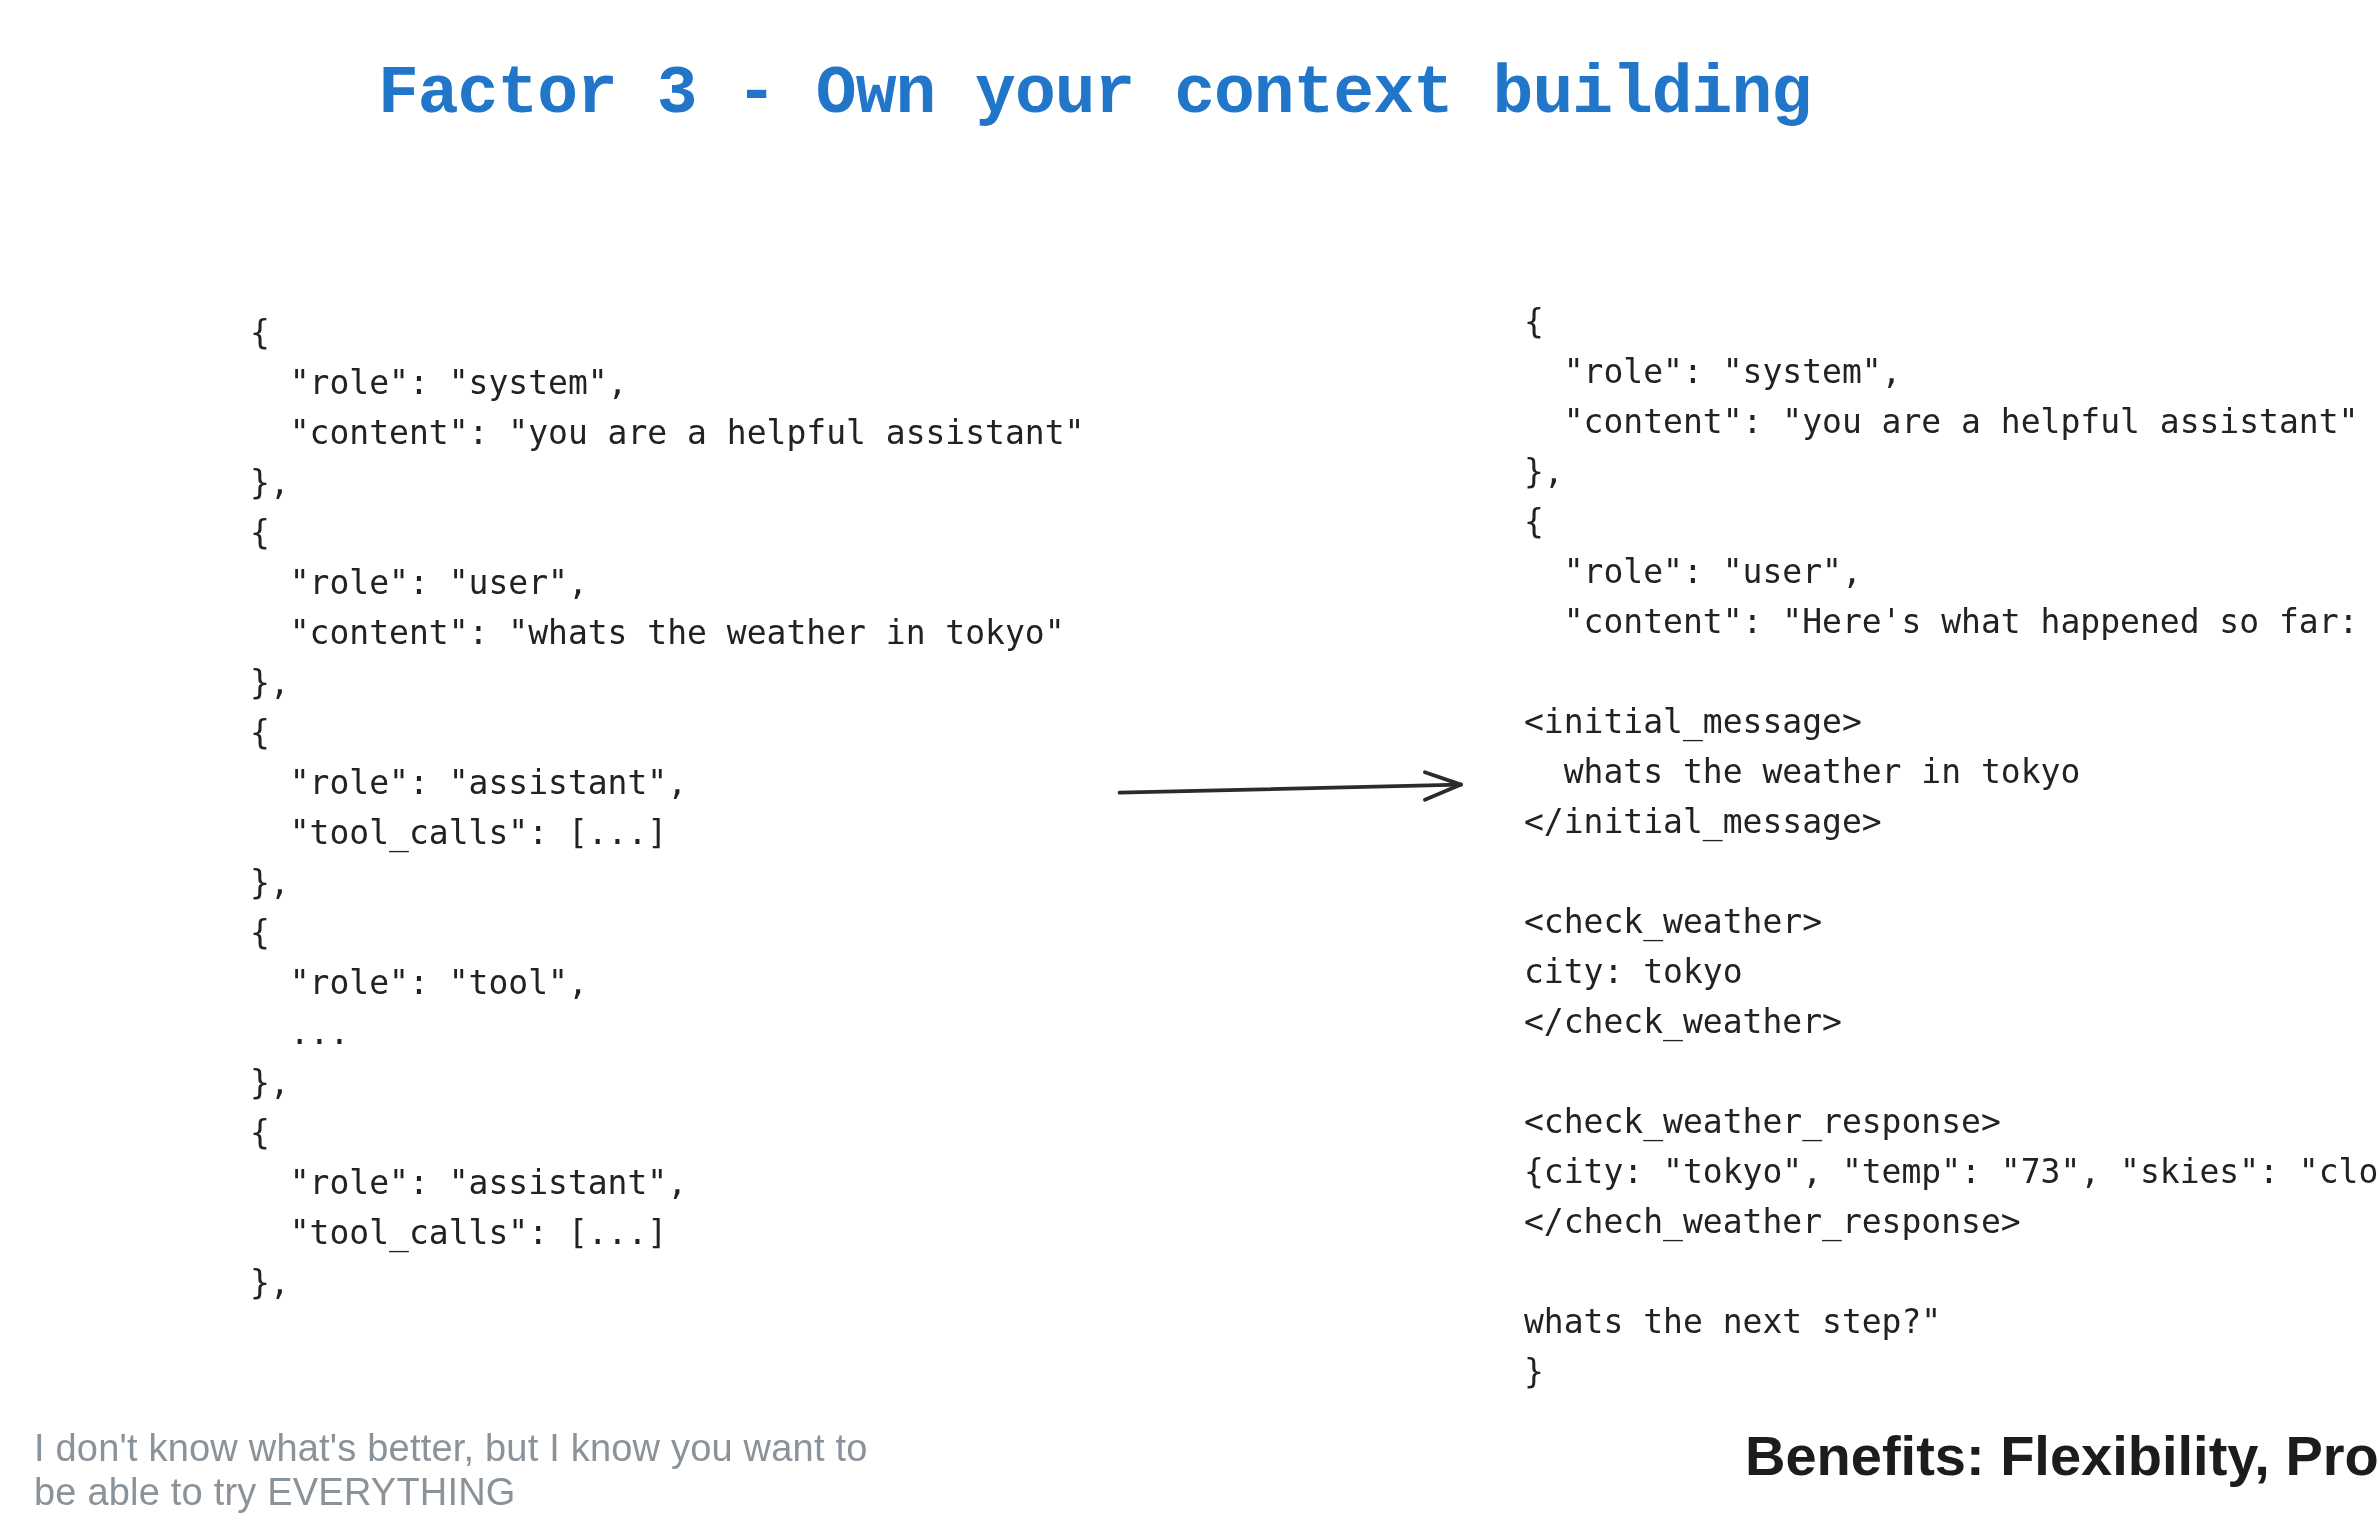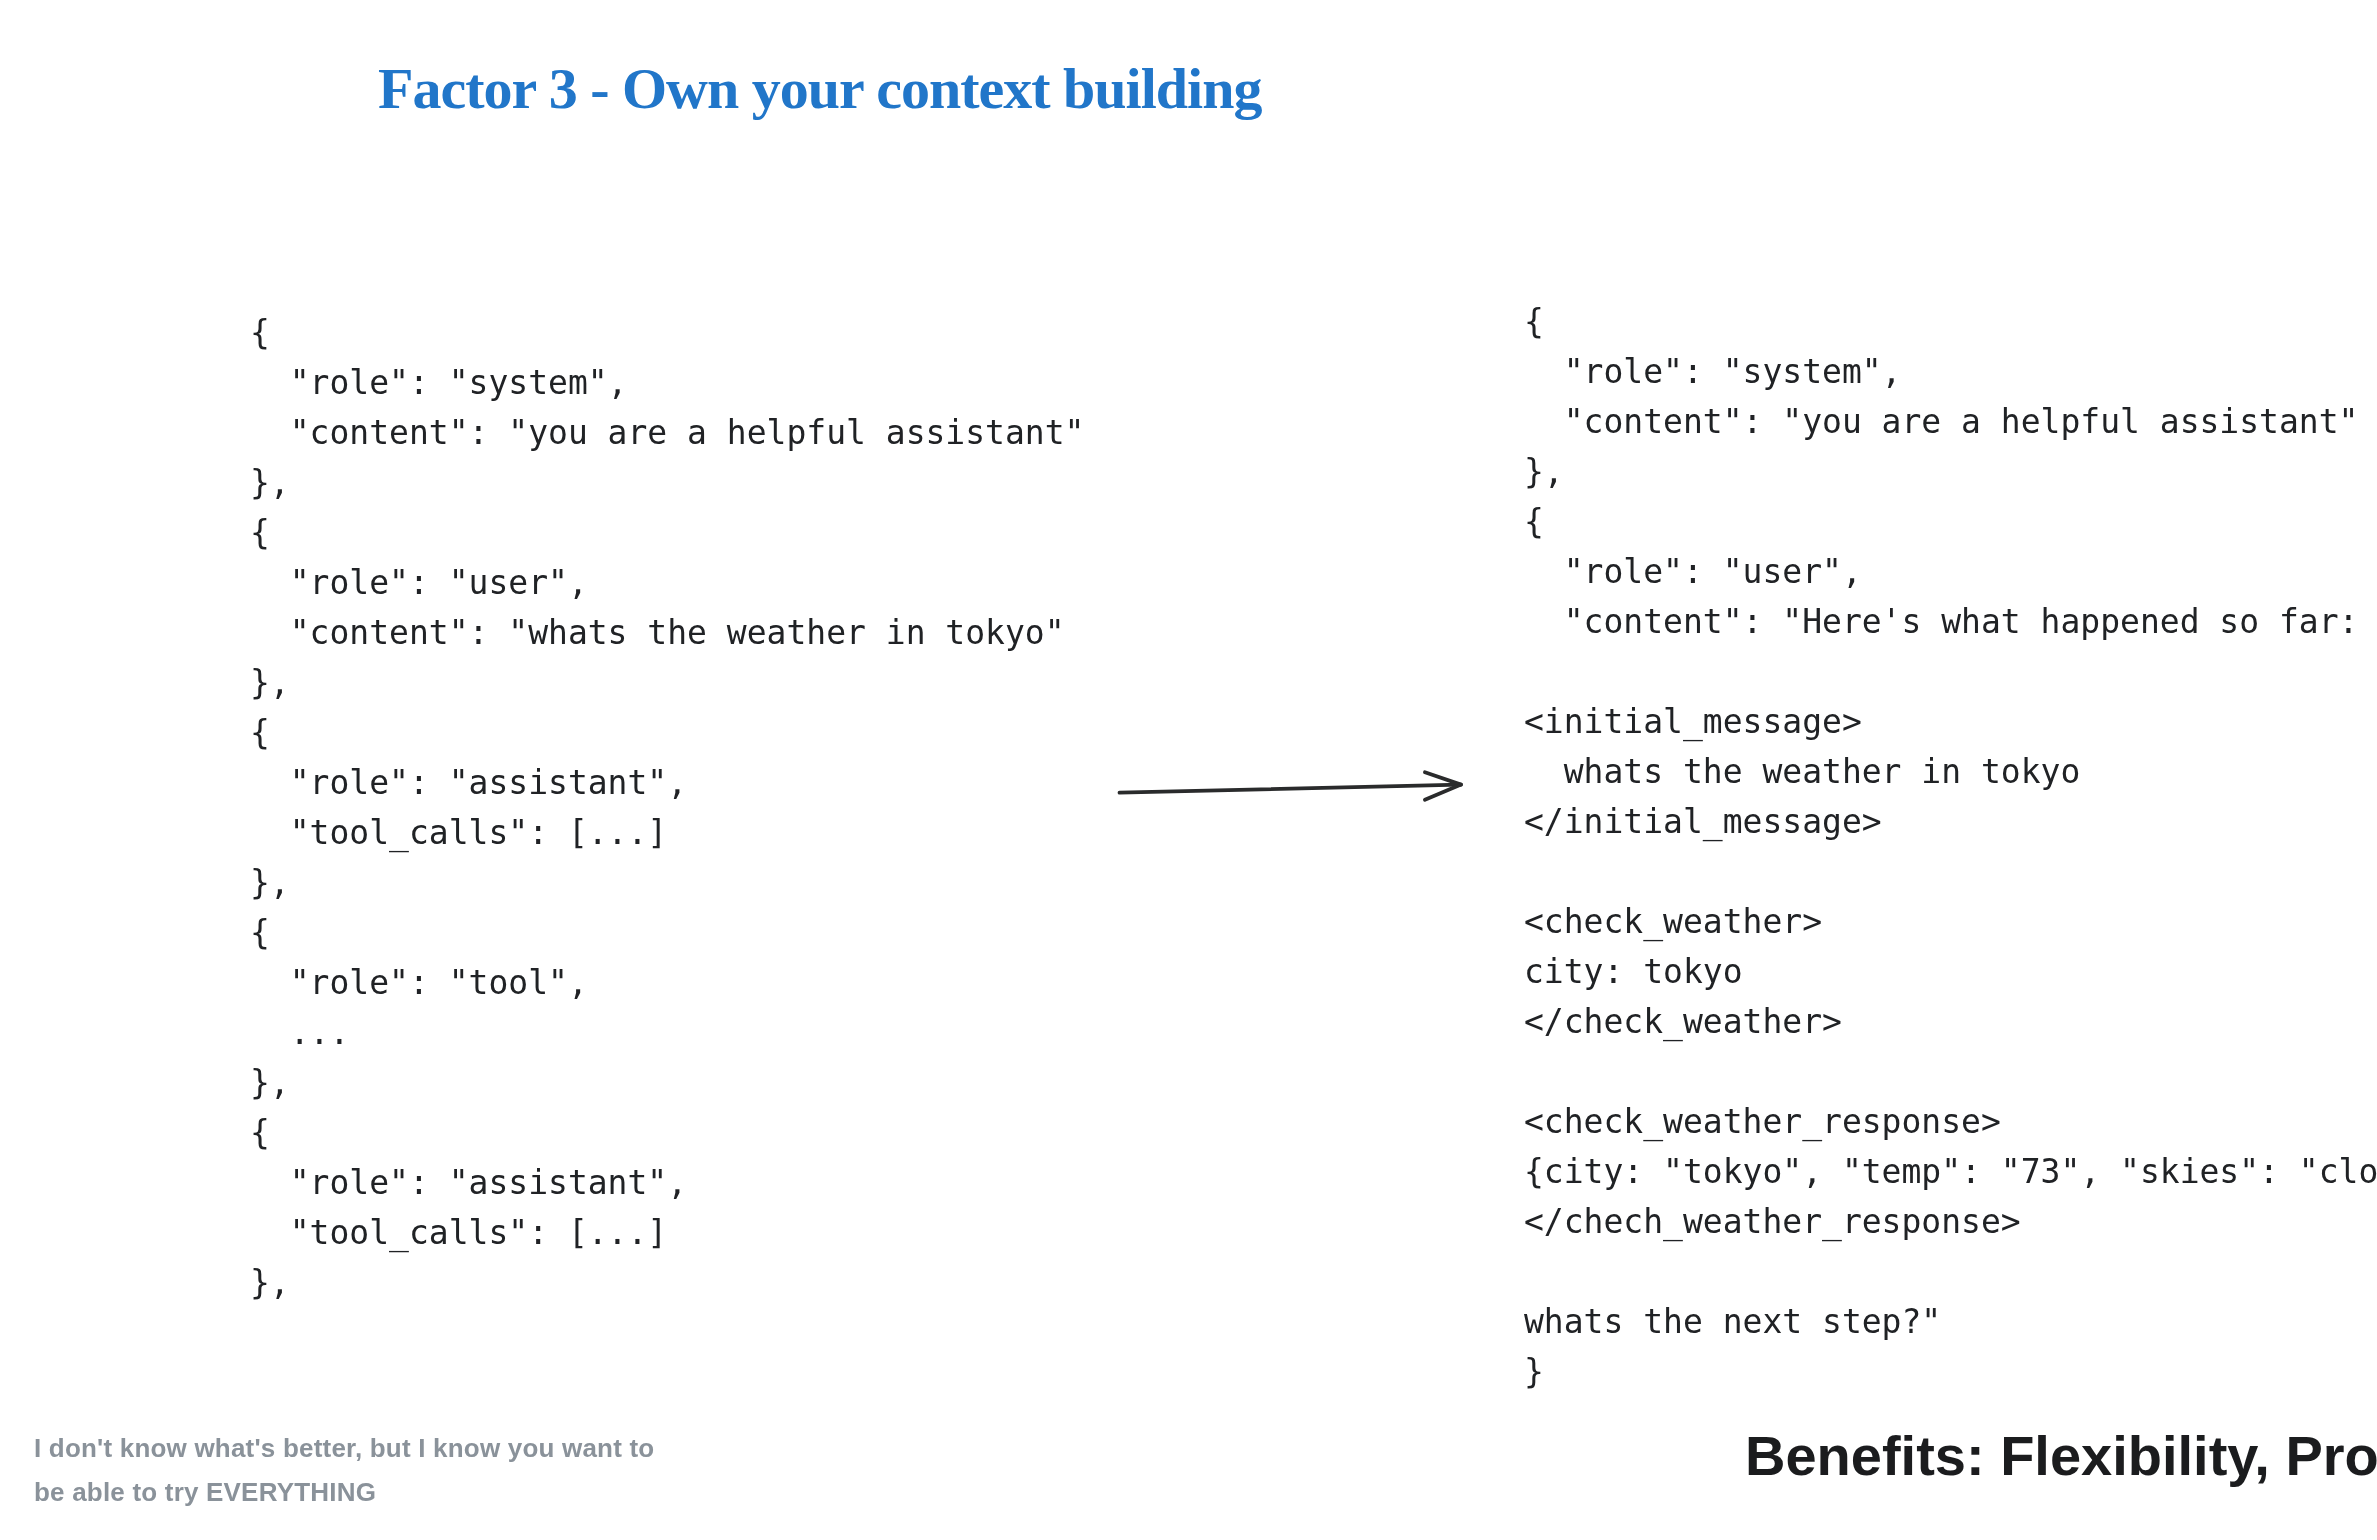--- a/index.html
+++ b/index.html
@@ -13,47 +13,46 @@
   html,body{margin:0;padding:0;}
   body{
     width:2739px;height:1541px;
     background:var(--background);
     font-family:"Liberation Sans", sans-serif;
     position:relative;overflow:hidden;
   }
   .canvas{position:absolute;inset:0;}
   .title{
     position:absolute;left:378px;top:55px;margin:0;
-    font-family:Liberation Serif, serif;
-    font-size:58px;font-weight:bold;letter-spacing:-1px;
+    font-family:Liberation Mono, monospace;
+    font-size:68px;font-weight:bold;letter-spacing:-1px;
     color:var(--title-blue);
     white-space:nowrap;
   }
   .code{
     position:absolute;margin:0;
     font-family:"DejaVu Sans Mono", monospace;
     font-size:33px;line-height:50px;
     color:var(--code-text);
     white-space:pre;
   }
   .code.left{left:250px;top:308px;}
   .code.right{left:1524px;top:297px;}
   .arrow-svg{
     position:absolute;left:1117px;top:758px;width:366px;height:57px;
   }
   .arrow-svg line{
     stroke:var(--arrow);stroke-width:8;stroke-linecap:round;fill:none;
   }
   .note{
     position:absolute;left:34px;top:1426px;
-    font-size:26px;line-height:44px;
+    font-size:38px;line-height:44px;
     color:var(--note-gray);
     white-space:pre-line;
     letter-spacing:0.2px;
-    font-weight:bold;
   }
   .benefits{
     position:absolute;left:1745px;top:1422px;
     font-size:56px;line-height:67px;font-weight:bold;
     color:var(--benefits-black);
     white-space:nowrap;
   }
 </style>
 </head>
 <body>

